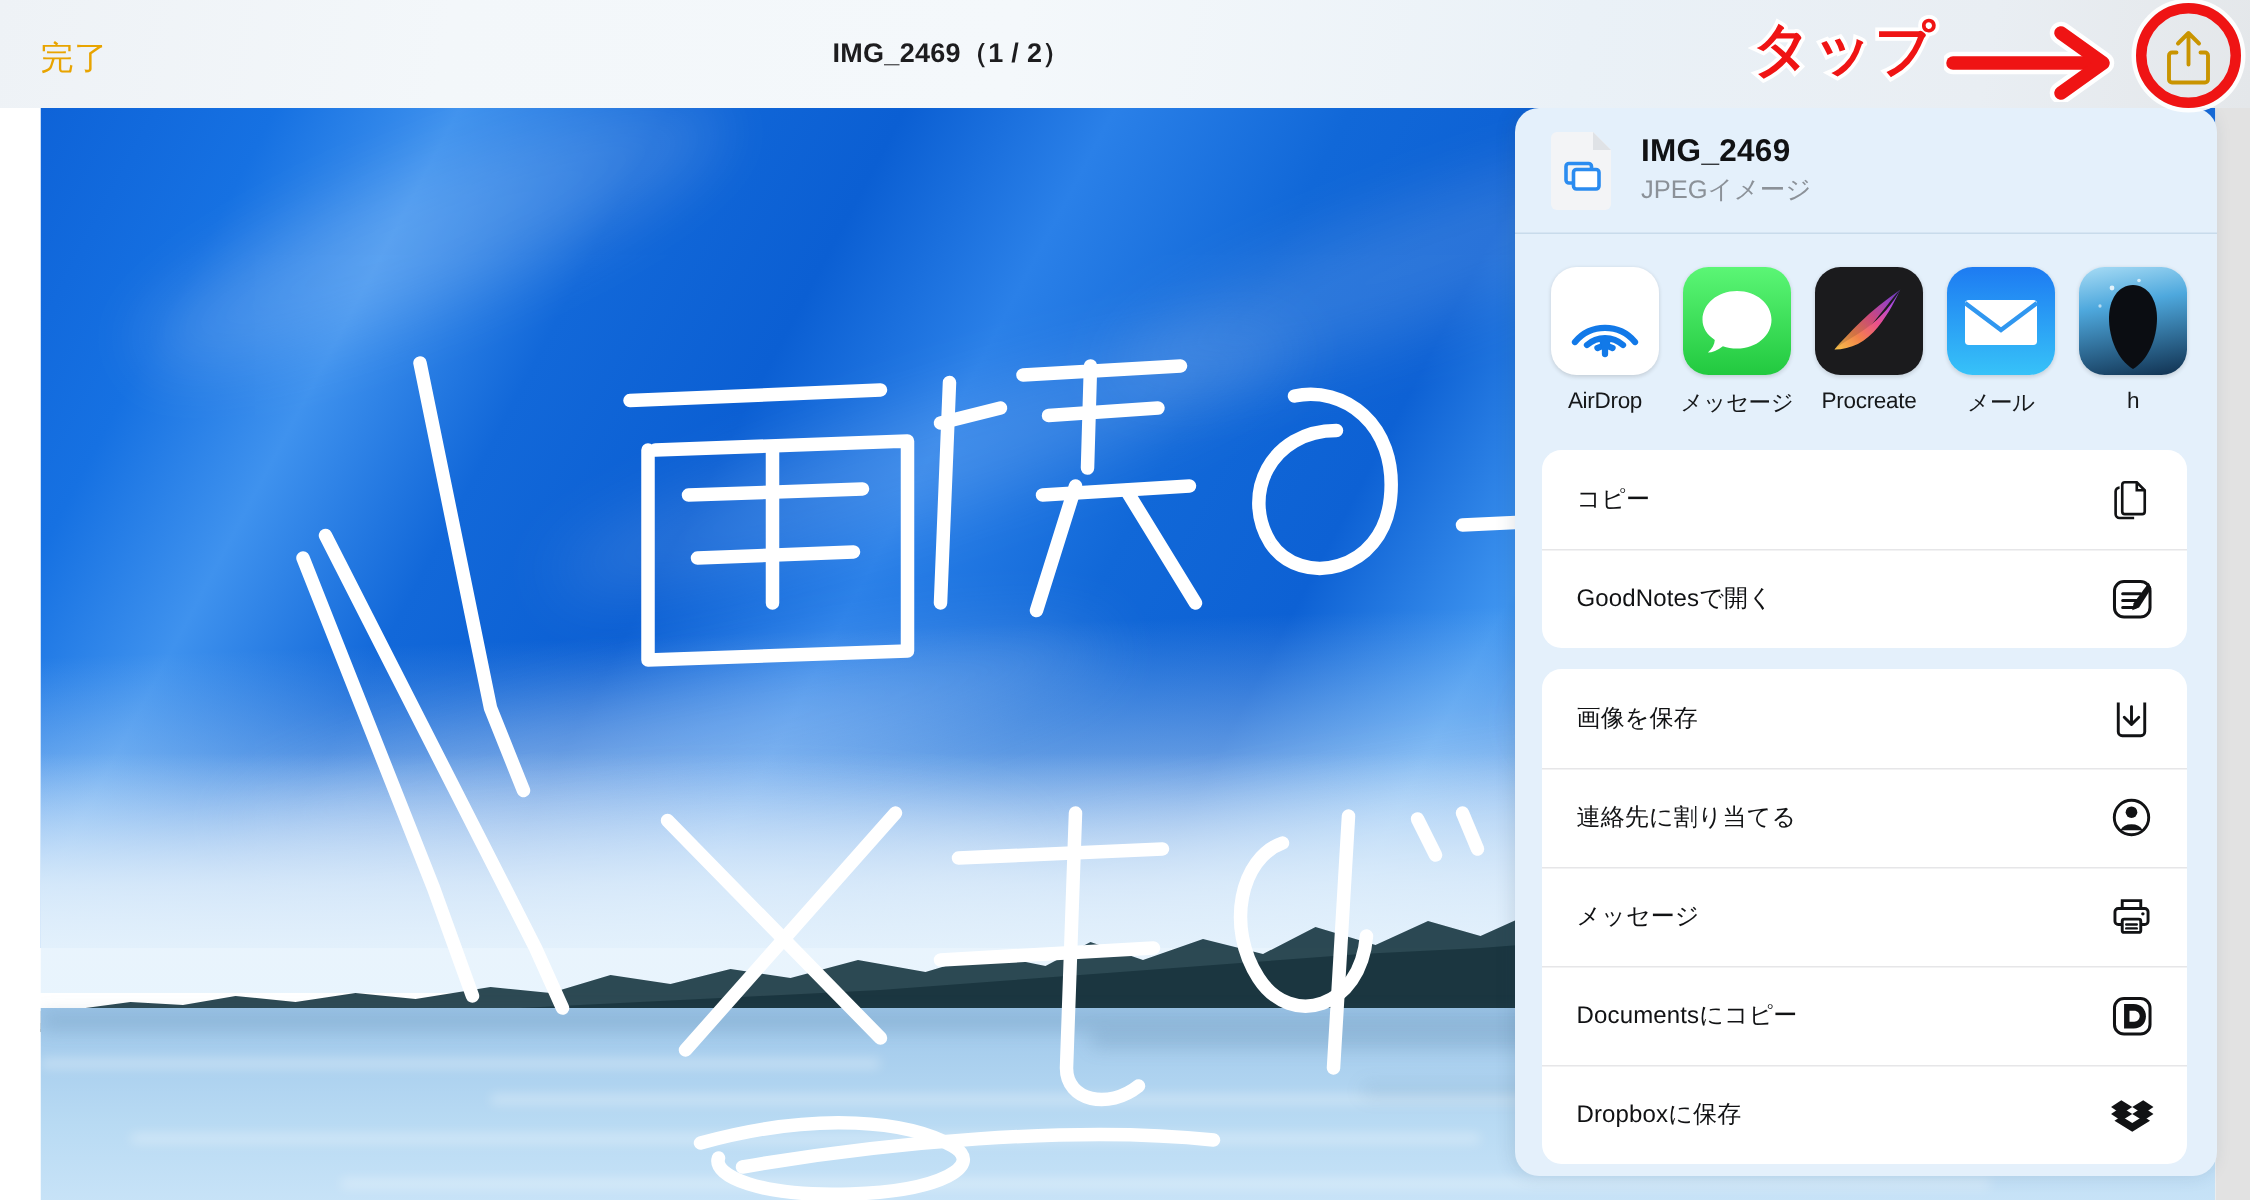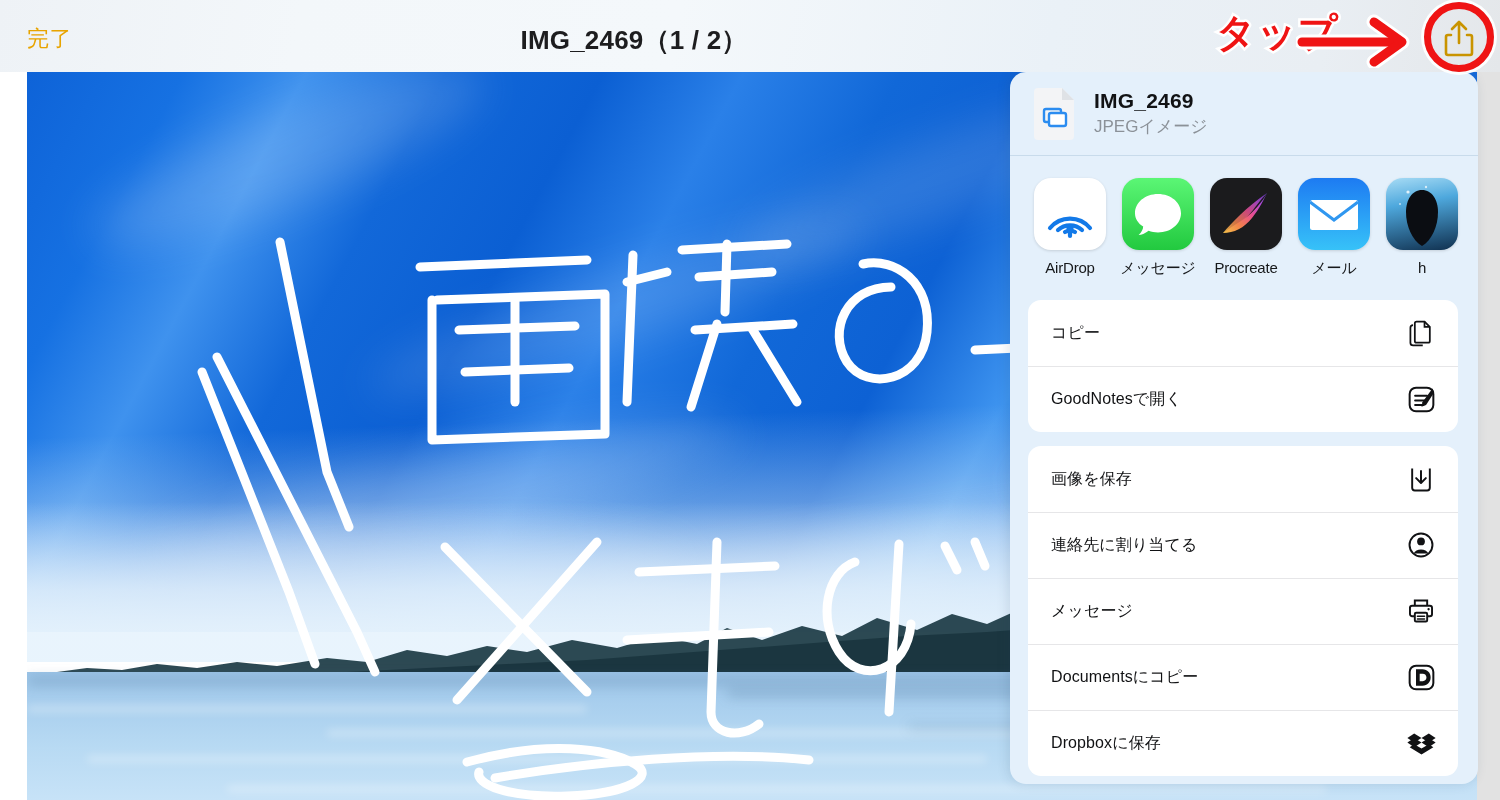--- a/index.html
+++ b/index.html
@@ -40,39 +40,39 @@
     color: #e8a400;
     letter-spacing: 0.5px;
     cursor: pointer;
     user-select: none;
   }
   .nav-title {
     position: absolute;
     left: 0; top: 23px;
     width: 1268px;
     text-align: center;
-    font-size: 26px;
+    font-size: 18px;
     font-weight: 700;
     color: #1d1d1f;
     letter-spacing: 0.2px;
   }
 
   
   .share-btn {
     position: absolute;
     left: 1441px; top: 18px;
     width: 36px; height: 40px;
     cursor: pointer;
     z-index: 44;
   }
 
   
   .annot-text {
     position: absolute;
-    left: 1216px; top: 6px;
+    left: 1168px; top: 6px;
     font-size: 39px;
     font-weight: 900;
     color: #ef1414;
     letter-spacing: 1px;
     -webkit-text-stroke: 5px #ffffff;
     paint-order: stroke fill;
     z-index: 42;
     user-select: none;
     white-space: nowrap;
     font-family: "DejaVu Sans", sans-serif;

